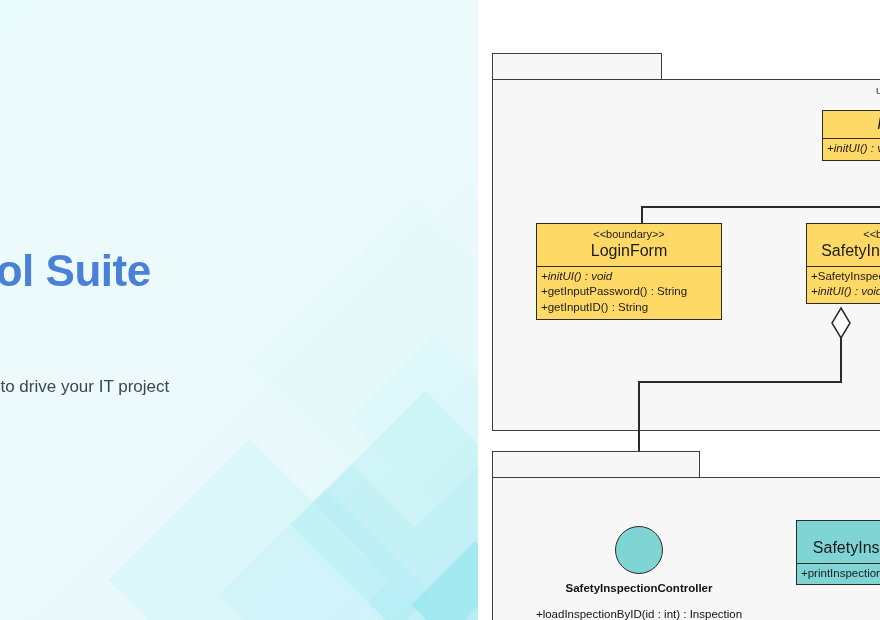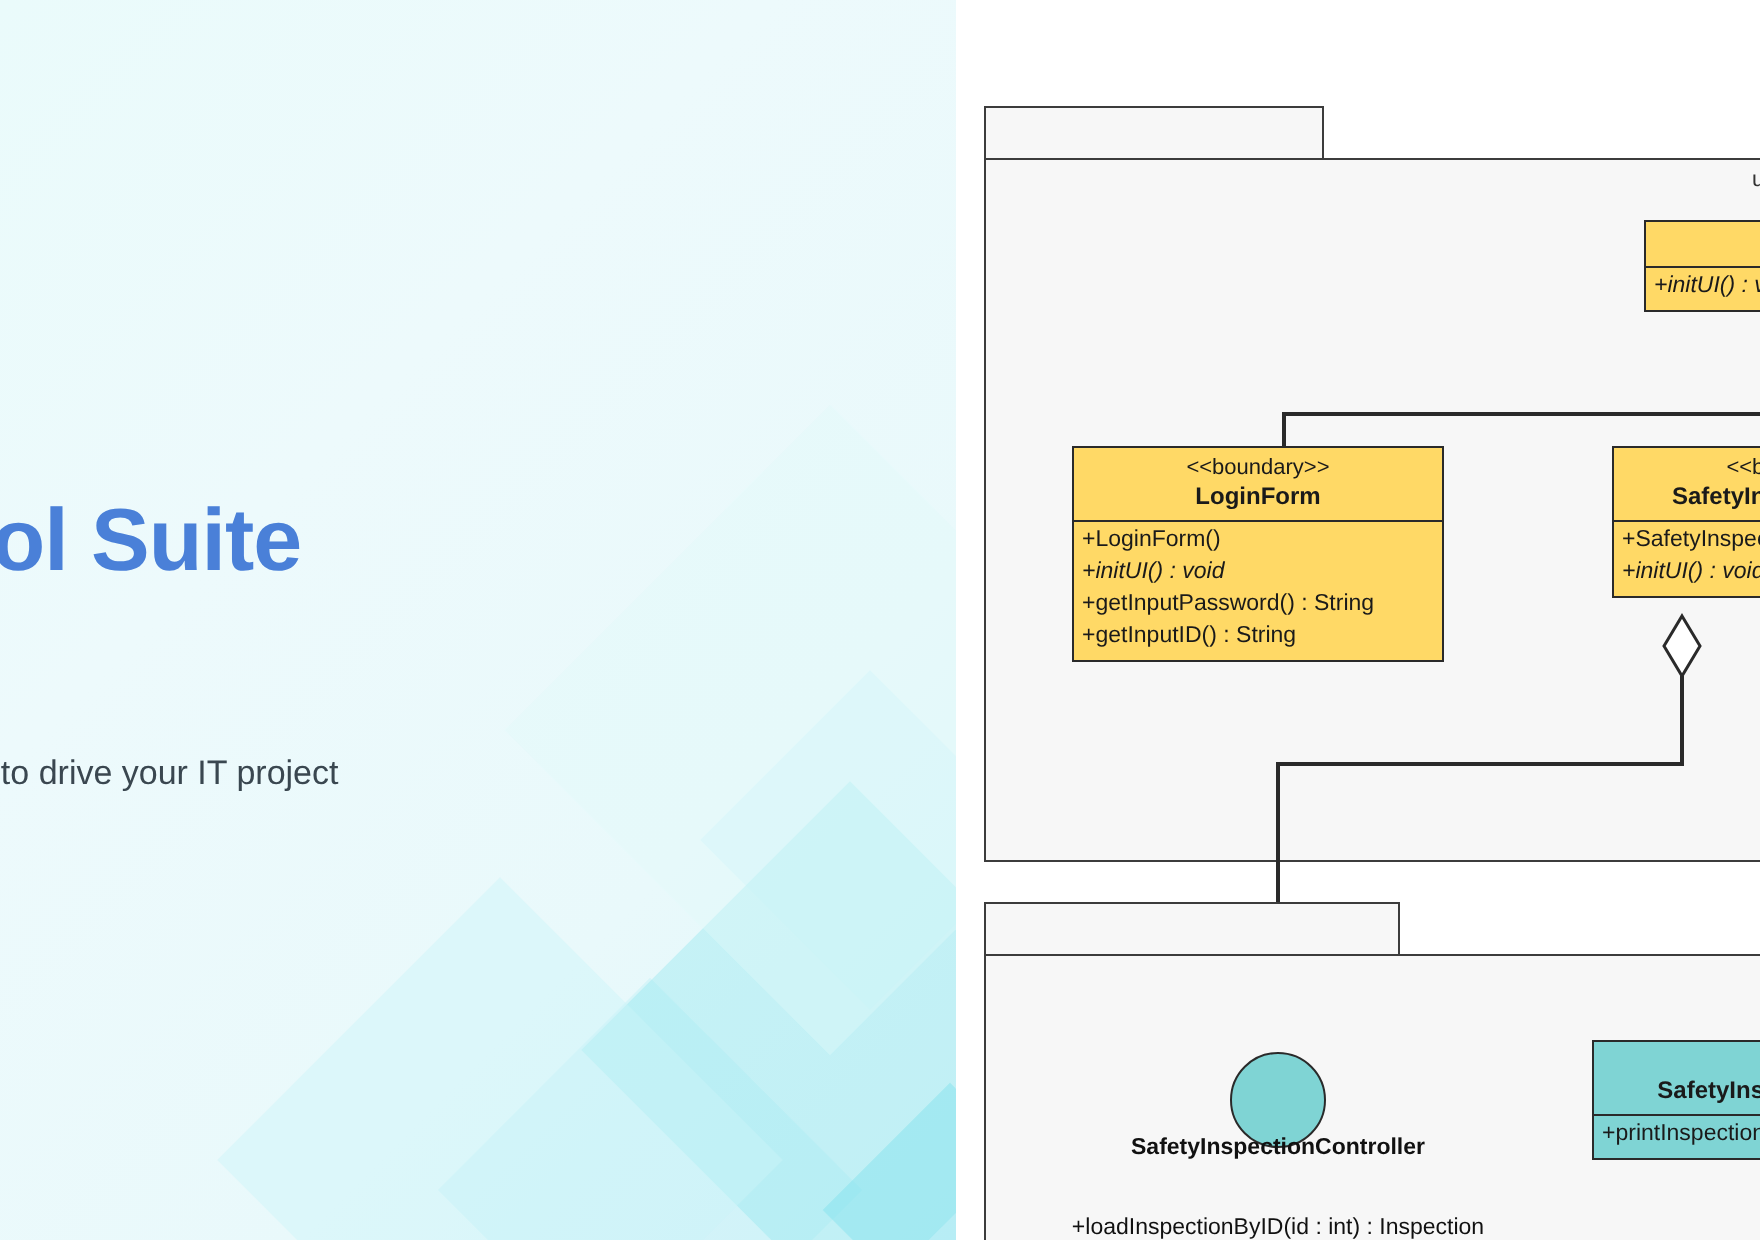--- a/index.html
+++ b/index.html
@@ -65,21 +65,21 @@
   .umlclass {
     position:absolute; border:1.5px solid #2a2a2a;
     font-size:11.5px; color:#1a1a1a; background:#ffd966;
   }
   .umlclass.cyan { background:#7fd4d4; }
   .uml-head {
     padding:3px 6px 4px; text-align:center;
     border-bottom:1.5px solid #2a2a2a; line-height:1.28;
   }
   .uml-stereo { font-size:11px; font-weight:normal; }
-  .uml-name   { font-weight:bold; font-size:12px; }
+  .uml-name   { font-weight:normal; font-size:16px; }
   .uml-name.abstract { font-style:italic; }
   .uml-ops { padding:2px 4px 3px; line-height:1.38; }
   .uml-op  { white-space:nowrap; }
   .uml-op.abstract { font-style:italic; }
 
   .line { position:absolute; background:#2a2a2a; }
   .line.h { height:1.5px; }
   .line.v { width:1.5px; }
 
   .ctrl-circle {
@@ -143,21 +143,20 @@
 
     <div class="line h" style="left:163px; top:206px; width:462px;"></div>
     <div class="line v" style="left:163px; top:206px; height:18px;"></div>
 
     <div class="umlclass" style="left:58px; top:223px; width:186px;">
       <div class="uml-head">
         <div class="uml-stereo">&lt;&lt;boundary&gt;&gt;</div>
         <div class="uml-name">LoginForm</div>
       </div>
       <div class="uml-ops">
-        <div class="uml-op">+LoginForm()</div>
         <div class="uml-op abstract">+initUI() : void</div>
         <div class="uml-op">+getInputPassword() : String</div>
         <div class="uml-op">+getInputID() : String</div>
       </div>
     </div>
 
     <div class="umlclass" style="left:328px; top:223px; width:186px;">
       <div class="uml-head">
         <div class="uml-stereo">&lt;&lt;boundary&gt;&gt;</div>
         <div class="uml-name">SafetyInspectionForm</div>
@@ -182,21 +181,21 @@
     </svg>
 
     <div class="pkg">
       <div class="pkg-tab" style="left:14px; top:451px; width:208px;">
         <span class="pkg-label" style="left:8px; top:6px;"></span>
       </div>
       <div class="pkg-body" style="left:14px; top:477px; width:560px; height:200px;"></div>
     </div>
 
     <div class="ctrl-circle" style="left:137px; top:526px;"></div>
-    <div class="ctrl-label" style="left:11px; top:568px; width:300px;">SafetyInspectionController</div>
+    <div class="ctrl-label" style="left:11px; top:582px; width:300px;">SafetyInspectionController</div>
     <div class="ctrl-op" style="left:11px; top:608px; width:300px;">+loadInspectionByID(id : int) : Inspection</div>
 
     <div class="umlclass cyan" style="left:318px; top:520px; width:200px;">
       <div class="uml-head">
         <div class="uml-stereo">&nbsp;</div>
         <div class="uml-name">SafetyInspectionReport</div>
       </div>
       <div class="uml-ops">
         <div class="uml-op">+printInspectionReport() : void</div>
       </div>

